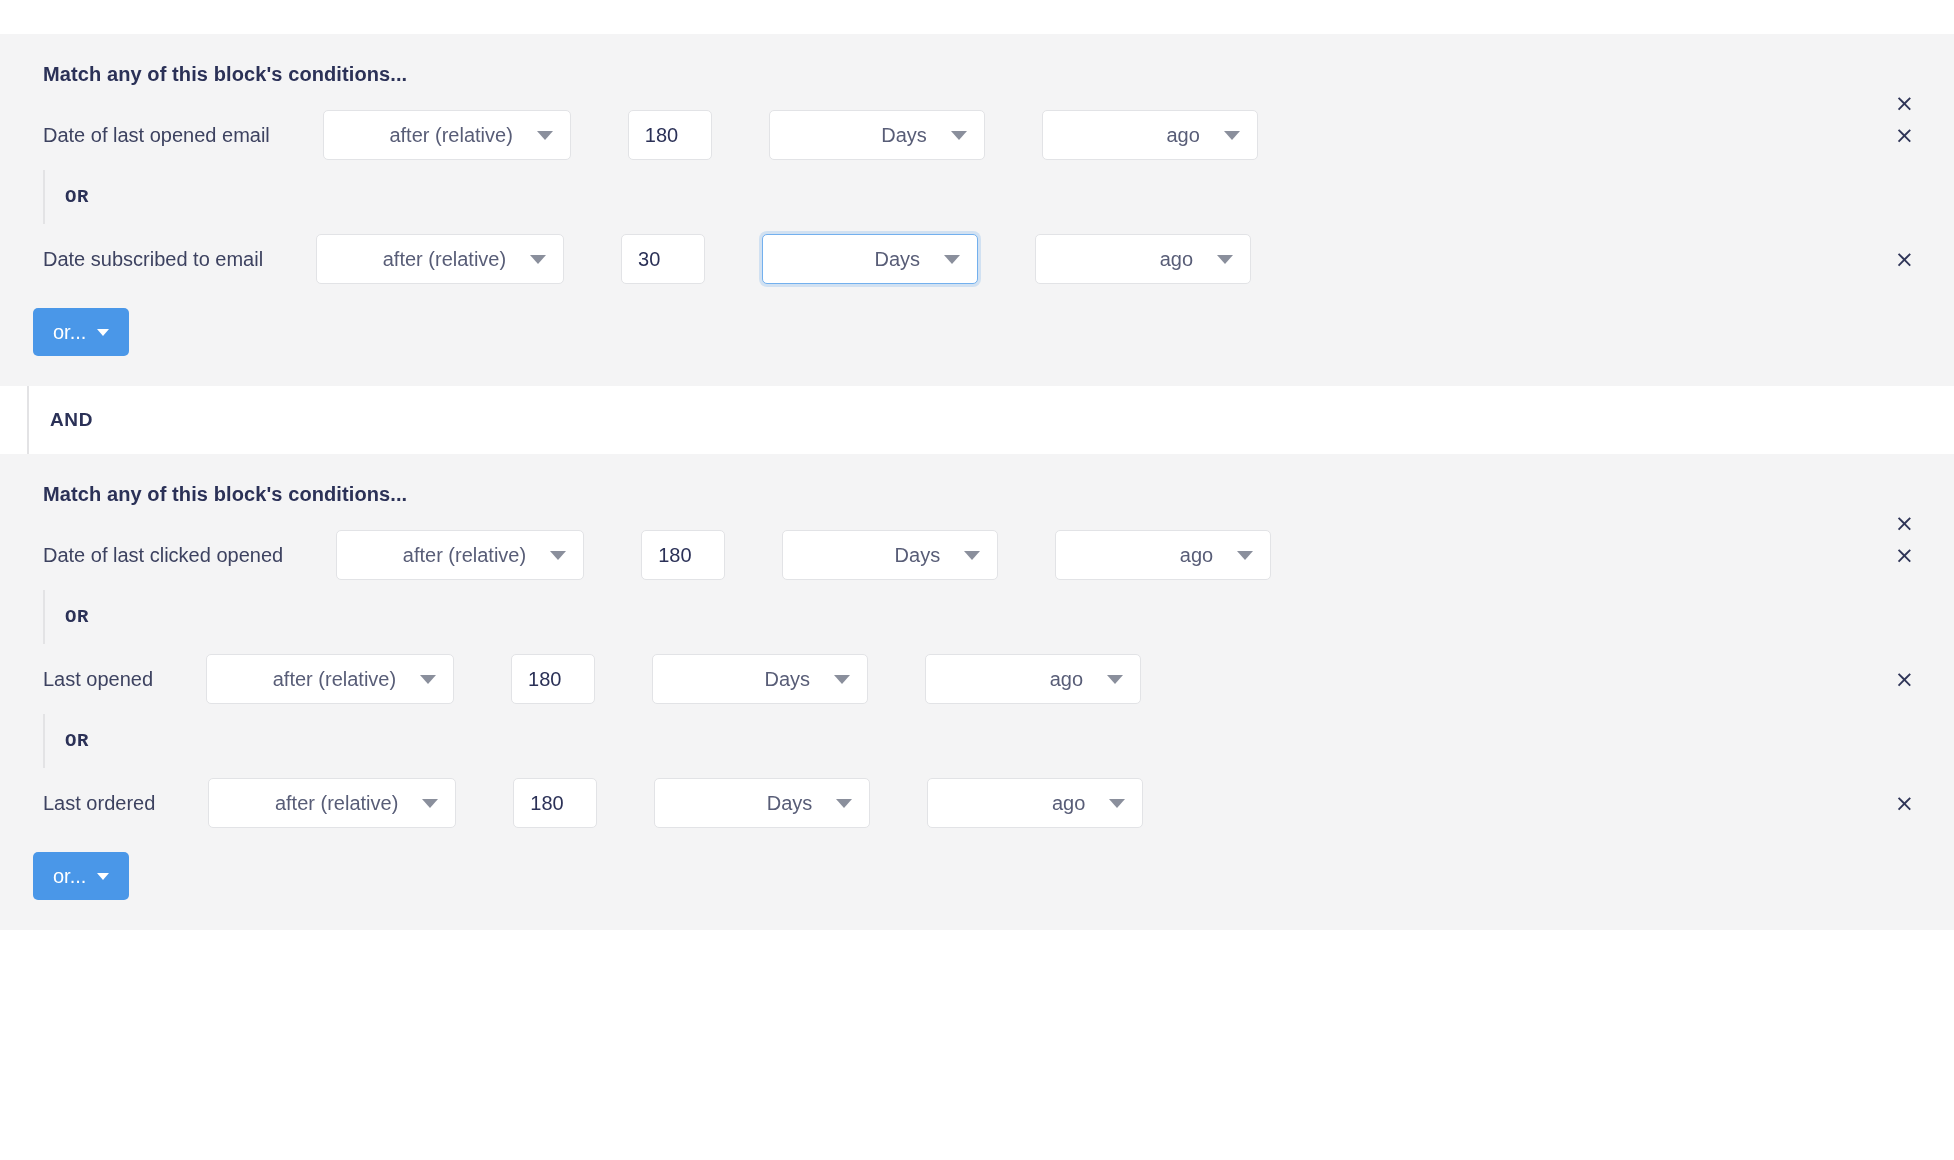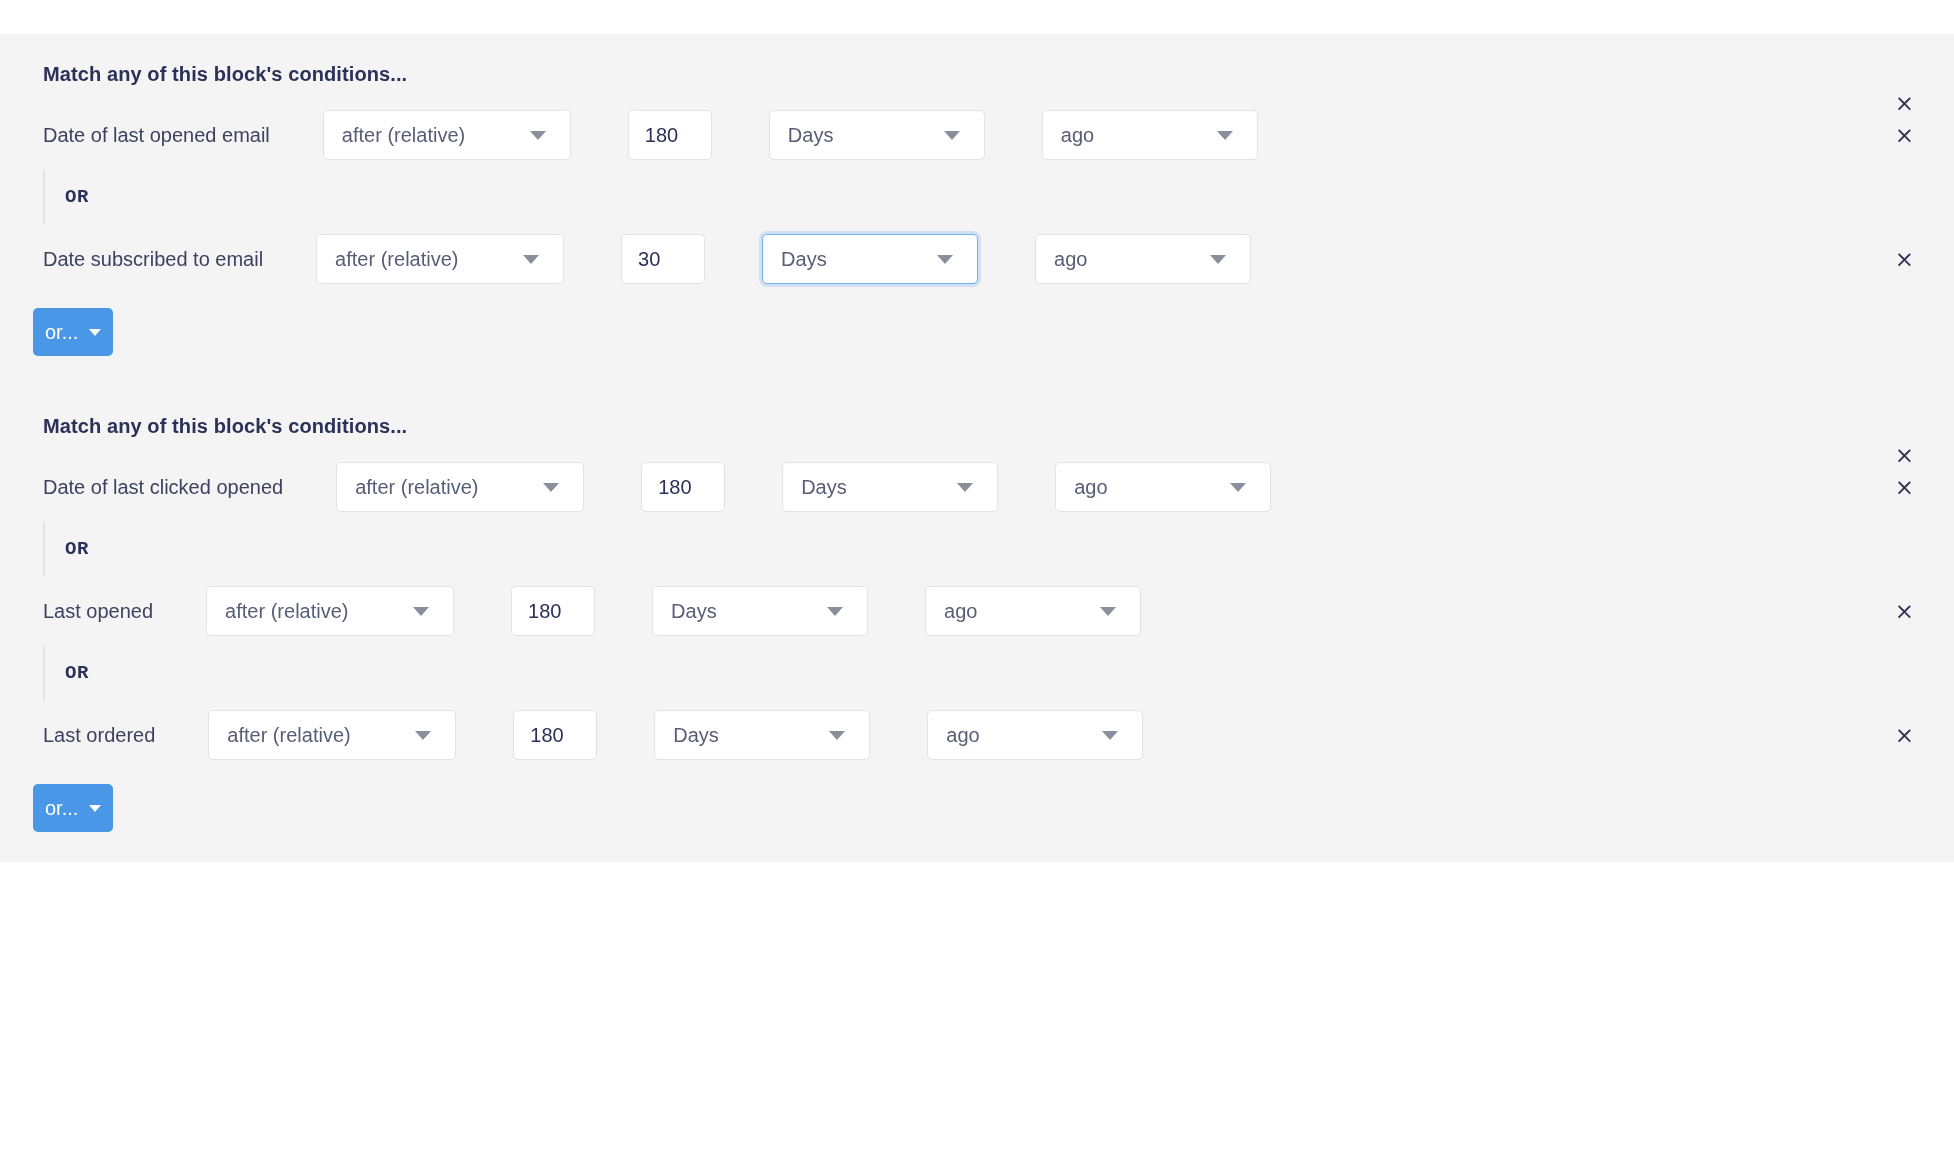--- a/index.html
+++ b/index.html
@@ -119,22 +119,22 @@
     border-radius: 5px;
     height: 50px;
     display: flex;
     align-items: center;
     margin-right: 15px;
     position: relative;
     font-size: 20px;
     color: #585d77;
   }
   .control.select {
-    padding: 0 24px 0 18px;
-    justify-content: space-between;
+    padding: 0 17px 0 18px;
+    justify-content: flex-end;
   }
   .control.select .sel-text {
     color: #585d77;
     white-space: nowrap;
     padding-right: 24px;
   }
   .control.select .caret {
     width: 0;
     height: 0;
     border-left: 8px solid transparent;
@@ -183,21 +183,21 @@
   .or-btn {
     display: inline-flex;
     align-items: center;
     background: #4a97e8;
     border: none;
     border-radius: 5px;
     color: #ffffff;
     font-size: 20px;
     font-family: "Liberation Sans", sans-serif;
     height: 48px;
-    padding: 0 12px;
+    padding: 0 20px;
     cursor: pointer;
   }
   .or-btn .btn-caret {
     width: 0;
     height: 0;
     border-left: 6px solid transparent;
     border-right: 6px solid transparent;
     border-top: 7px solid #ffffff;
     margin-left: 11px;
   }
@@ -266,20 +266,24 @@
     </div>
 
     <div class="or-btn-wrap">
       <button class="or-btn">
         <span>or...</span>
         <span class="btn-caret"></span>
       </button>
     </div>
   </div>
 
+  <div class="and-strip">
+    <div class="rule"></div>
+    <div class="and-label">AND</div>
+  </div>
 
   <div class="block">
     <div class="block-title">Match any of this block's conditions...</div>
     <div class="block-close" style="top:58px;">×</div>
 
     <div style="height:18px;"></div>
 
     <div class="cond-row">
       <span class="cond-label">Date of last clicked opened</span>
       <div class="control select" style="width:248px;">

